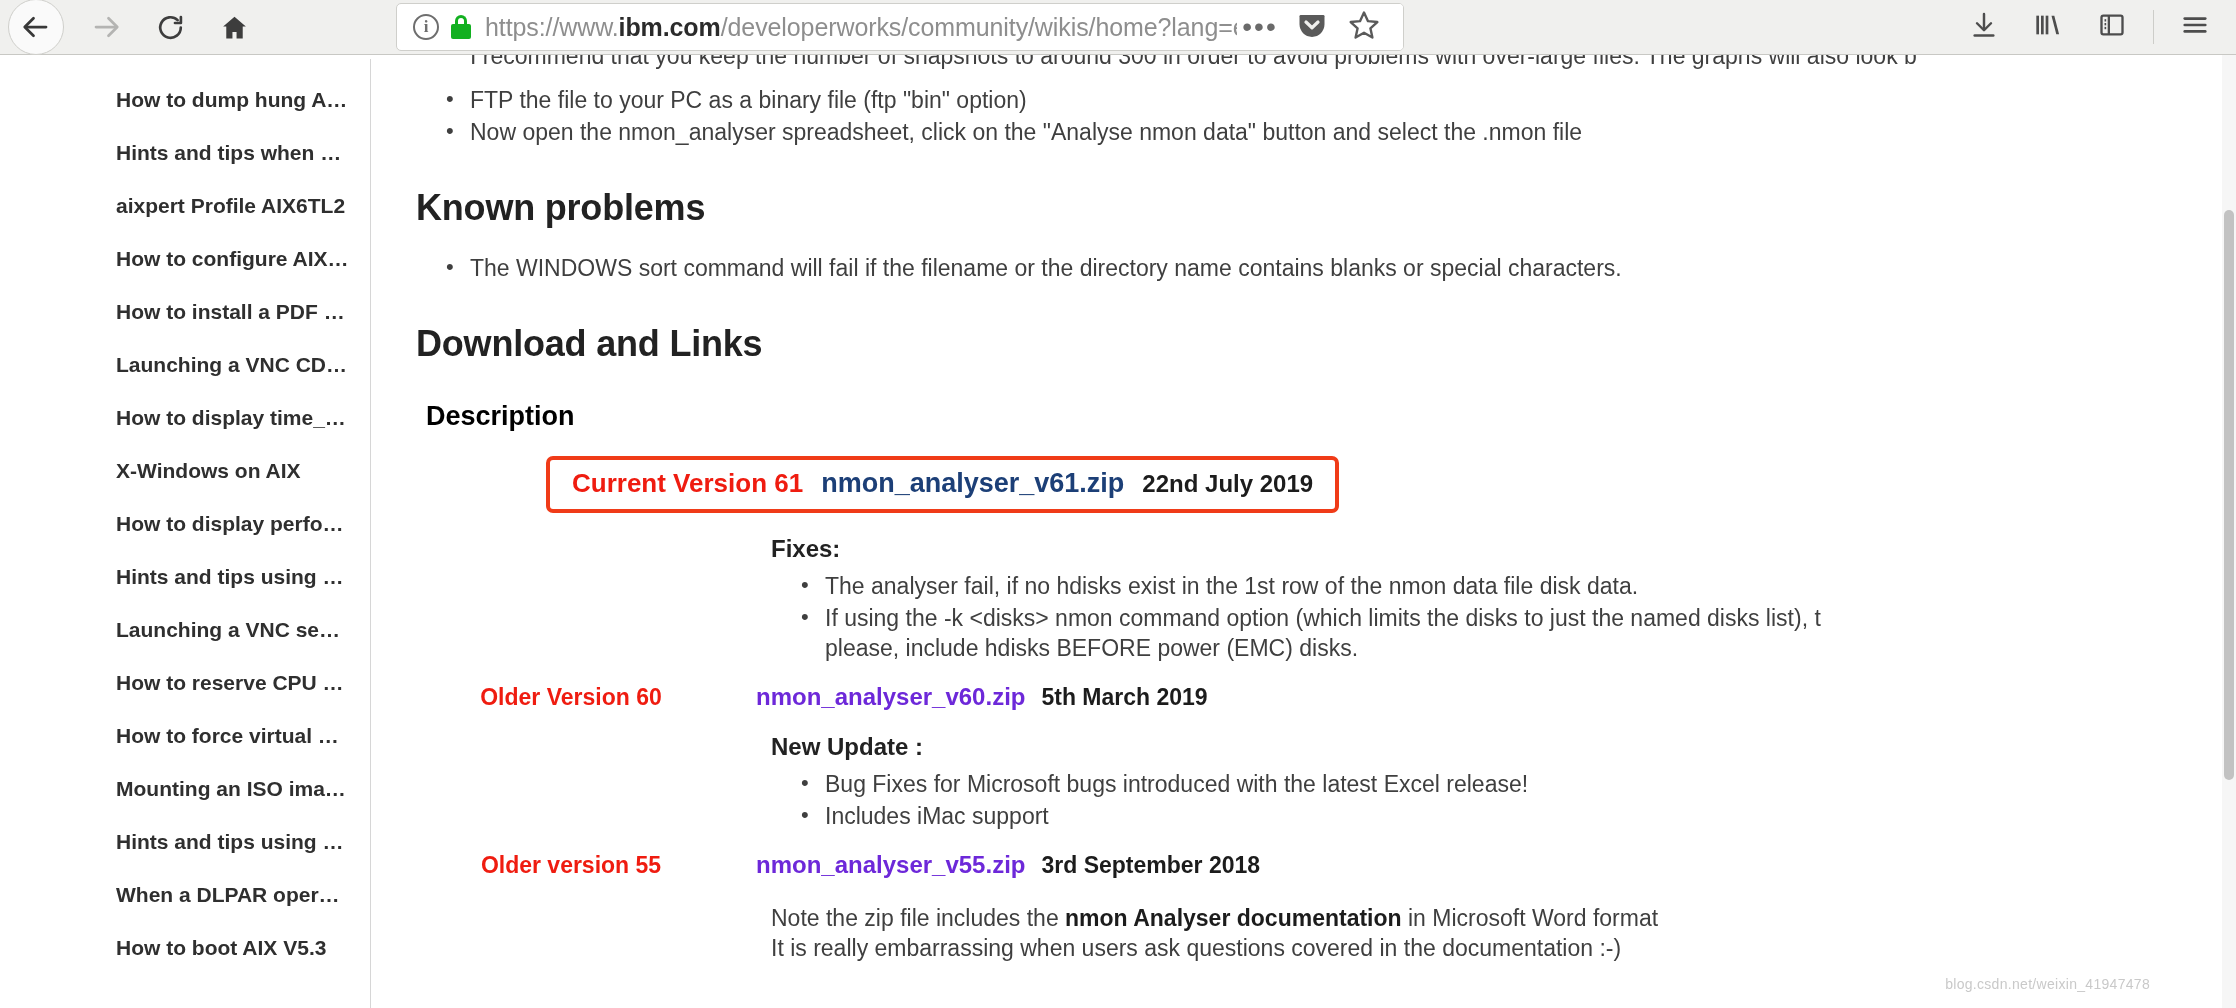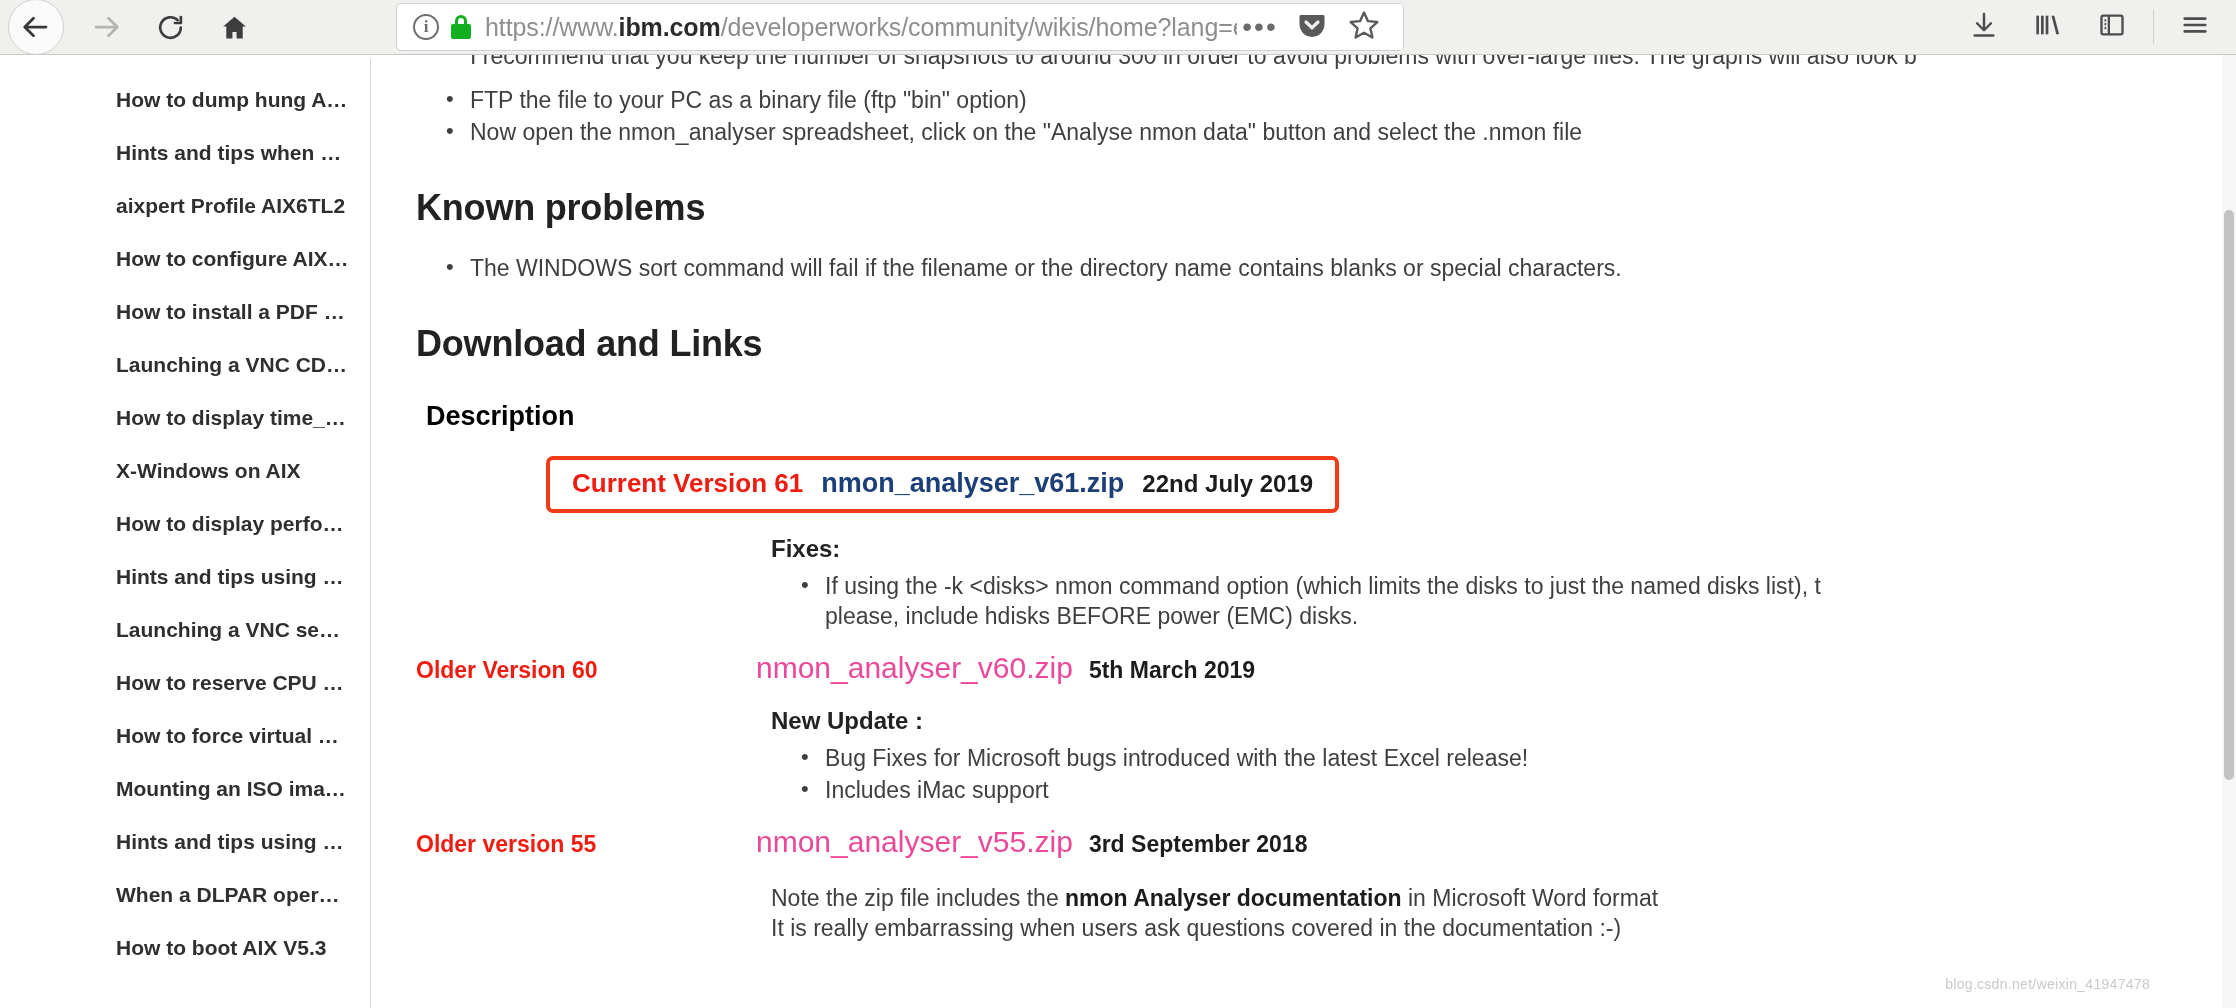--- a/index.html
+++ b/index.html
@@ -124,24 +124,24 @@
     margin:18px 0 0 130px;
     gap:18px;
     background:#fff;
   }
   .v-red{font-size:26px;font-weight:bold;color:#ef1c10;white-space:nowrap;}
   .v-link{font-size:27px;font-weight:bold;color:#1c3f77;white-space:nowrap;}
   .v-date{font-size:24px;font-weight:bold;color:#1c1c1c;white-space:nowrap;}
 
   .row-ver{display:flex;align-items:baseline;margin-top:20px;}
   .row-ver .lbl{
-    width:340px;text-align:left;font-size:23px;font-weight:bold;color:#ef1c10;
+    width:340px;text-align:center;font-size:23px;font-weight:bold;color:#ef1c10;
     flex:0 0 auto;padding-right:30px;box-sizing:border-box;
   }
-  .row-ver .lnk{font-size:30px;font-weight:normal;color:#ec4899;white-space:nowrap;}
+  .row-ver .lnk{font-size:24px;font-weight:bold;color:#6d28d9;white-space:nowrap;}
   .row-ver .dt{font-size:23px;font-weight:bold;color:#1c1c1c;margin-left:16px;white-space:nowrap;}
 
   .block{margin-left:355px;}
   .blk-title{font-size:24px;font-weight:bold;color:#222;margin:22px 0 8px 0;}
   .blk-note{font-size:23px;color:#3f3f3f;line-height:30px;margin-top:24px;}
   .blk-note b{font-weight:bold;color:#1c1c1c;}
 
   
   .sbar{
     position:absolute;right:0;top:0;width:14px;height:953px;background:#f6f6f6;
@@ -319,20 +319,21 @@
 
       <div class="verbox">
         <span class="v-red">Current Version 61</span>
         <span class="v-link">nmon_analyser_v61.zip</span>
         <span class="v-date">22nd July 2019</span>
       </div>
 
       <div class="block">
         <div class="blk-title">Fixes:</div>
         <ul class="bl">
+          <li>The analyser fail, if no hdisks exist in the 1st row of the nmon data file disk data.</li>
           <li>
             <span>If using the -k &lt;disks&gt; nmon command option (which limits the disks to just the named disks list), t</span>
             <div>please, include hdisks BEFORE power (EMC) disks.</div>
           </li>
         </ul>
       </div>
 
       <div class="row-ver">
         <span class="lbl">Older Version 60</span>
         <span class="lnk">nmon_analyser_v60.zip</span>

